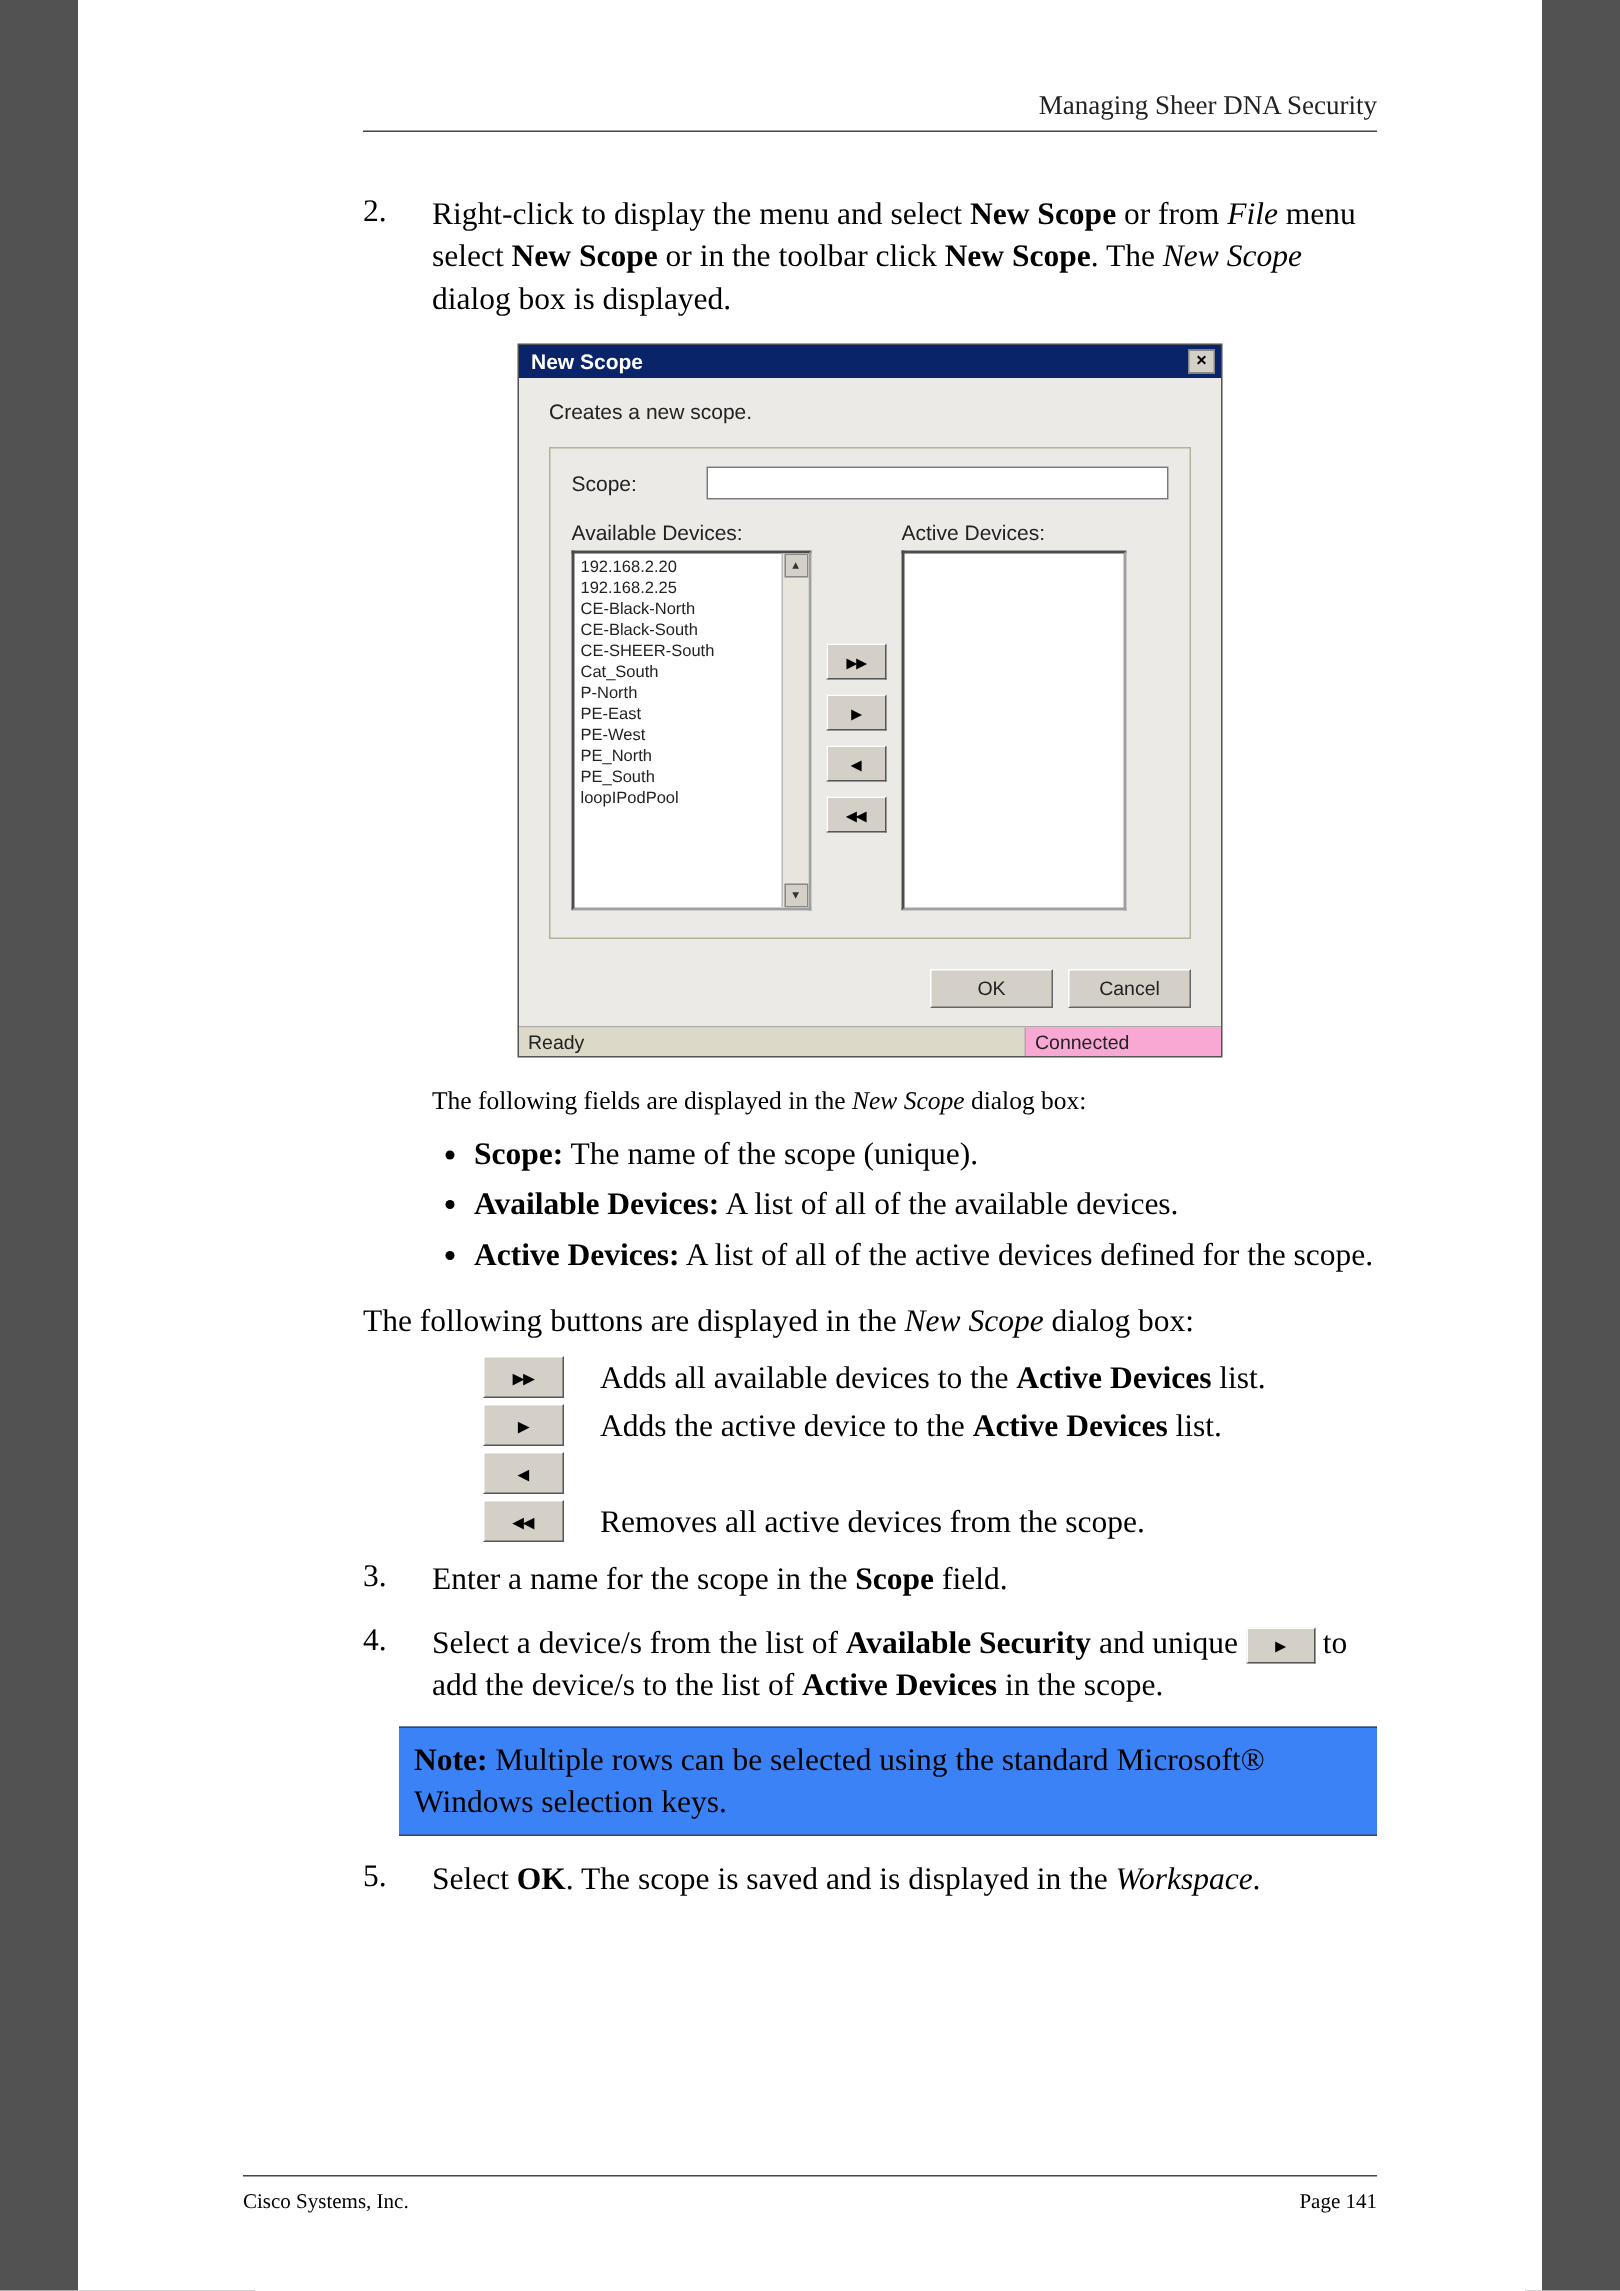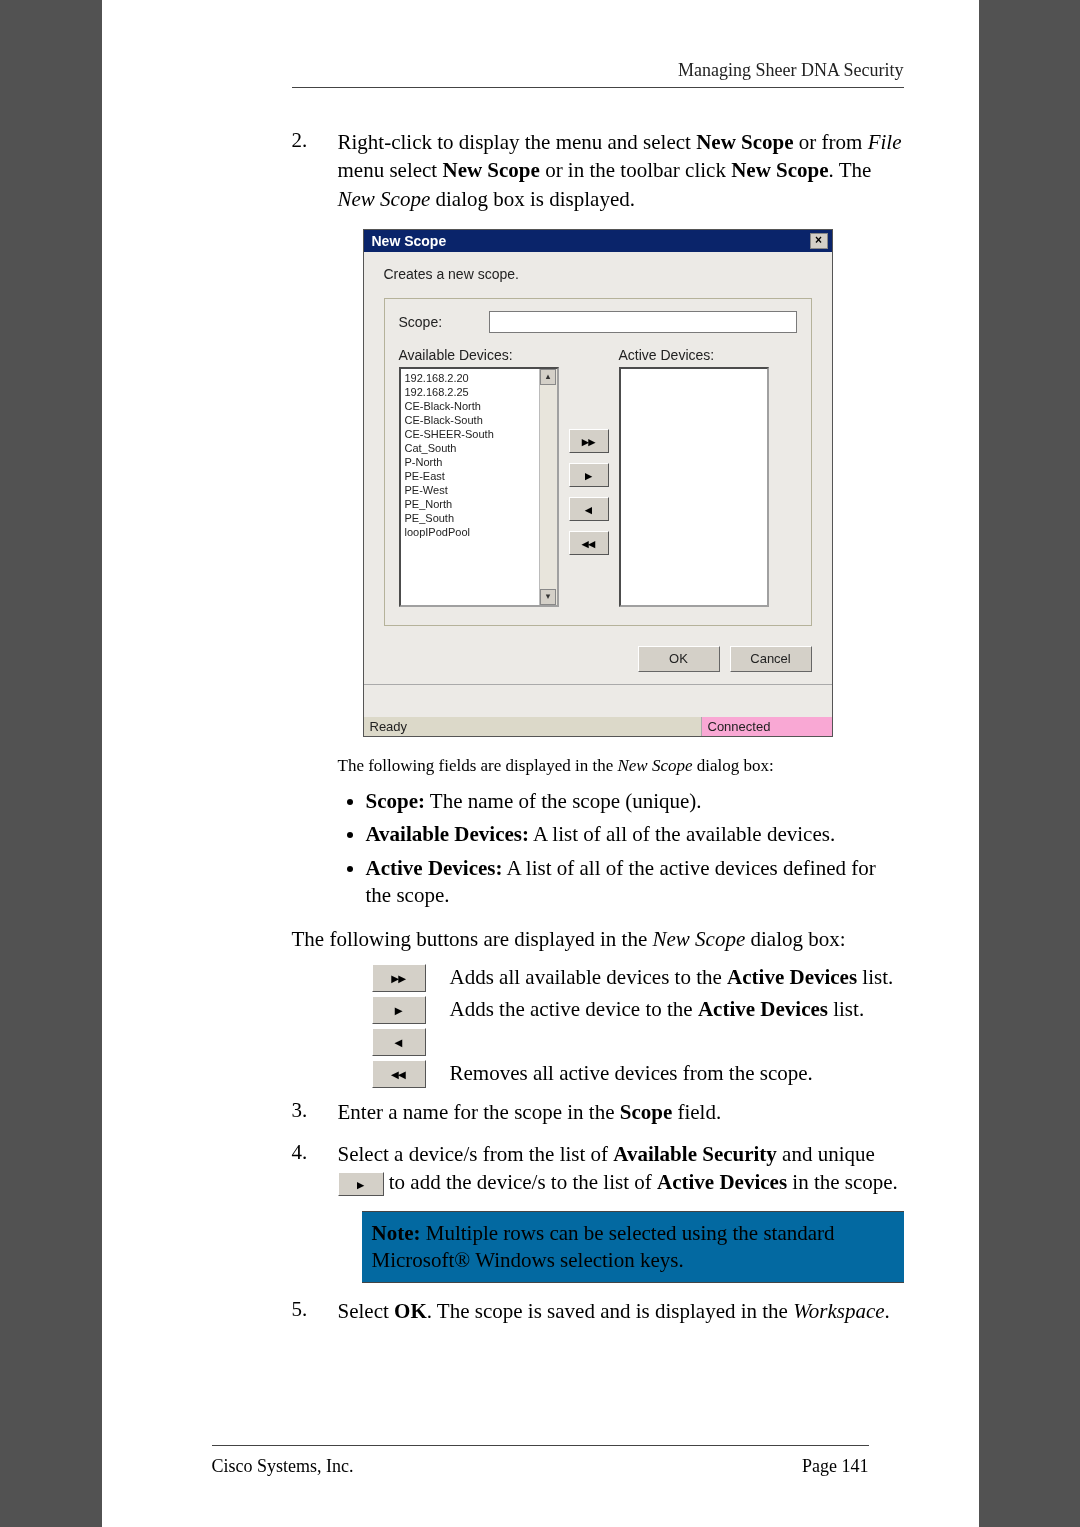--- a/index.html
+++ b/index.html
@@ -4,24 +4,24 @@
 <style>
   * { box-sizing: border-box; }
   body {
     margin: 0;
     background: #525252;
     font-family: "Times New Roman", Times, serif;
     display: flex;
     justify-content: center;
   }
   .page {
-    width: 877px;
+    width: 976px;
     height: 1527px;
     background: #fff;
-    padding: 60px 75px 50px 190px;
+    padding: 60px 110px 50px 190px;
     position: relative;
   }
   .header-right {
     text-align: right;
     font-size: 18px;
     color: #222;
     border-bottom: 1.5px solid #444;
     padding-bottom: 6px;
     margin-bottom: 40px;
   }
@@ -137,21 +137,21 @@
     background: #d4d0c8;
     border: 1px solid #666;
     border-top-color: #fff; border-left-color: #fff;
     text-align: center; line-height: 24px;
     font-size: 13px;
   }
   .status {
     display: flex; border-top: 1px solid #aaa;
     font-size: 13px;
   }
-  .status > div { padding: 2px 6px; margin-top: 32px; }
+  .status > div { padding: 2px 6px; }
   .status-ready { flex: 1; border-right: 1px solid #aaa; background: #dcd9c9; }
   .status-conn { width: 130px; background: #f9a8d4; }
   .para { font-size: 17px; margin: 14px 0 10px 46px; line-height: 1.35;}
   .para-noindent { font-size: 21px; margin: 16px 0 10px 0; line-height: 1.35;}
   ul.bul { margin: 4px 0 8px 46px; padding-left: 28px; }
   ul.bul li { font-size: 21px; margin-bottom: 6px; line-height: 1.3;}
   .btn-table { margin-left: 80px; }
   .btn-row { display: flex; align-items: center; margin-bottom: 4px; }
   .btn-cell {
     width: 54px; height: 28px;
@@ -166,35 +166,35 @@
   .inline-btn {
     display: inline-flex; align-items: center; justify-content: center;
     width: 46px; height: 24px;
     background: #d4d0c8;
     border: 1px solid #555;
     border-top-color: #fff; border-left-color: #fff;
     font-family: Arial, sans-serif; font-size: 13px; font-weight: bold;
     vertical-align: middle;
   }
   .note {
-    background: #0369a1;
+    background: #3b82f6;
     border-top: 1.5px solid #444;
     border-bottom: 1.5px solid #444;
     padding: 8px 10px;
     font-size: 21px;
-    margin: 8px 0 14px 70px;
+    margin: 8px 0 14px 24px;
     line-height: 1.3;
   }
   .footer {
     position: absolute;
     left: 110px; right: 110px; bottom: 50px;
     border-top: 1.5px solid #444;
     padding-top: 10px;
     display: flex; justify-content: space-between;
-    font-size: 18px;
+    font-size: 14px;
   }
   b, strong { font-weight: bold; }
   i, em { font-style: italic; }
 </style>
 </head>
 <body>
 
 <div class="page">
   <div class="header-right">Managing Sheer DNA Security</div>
 

